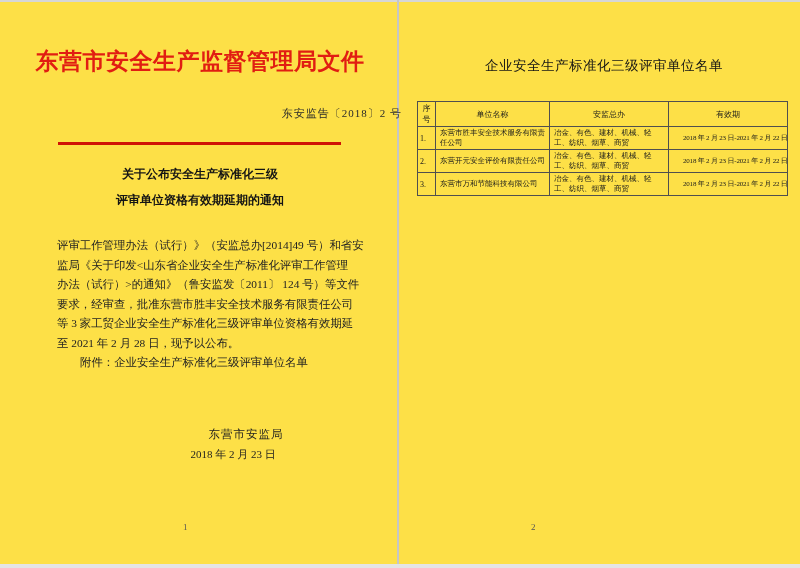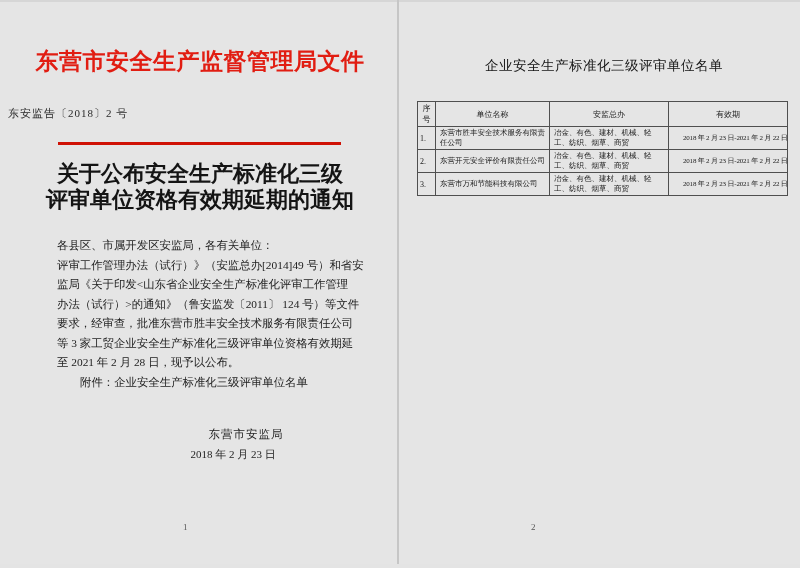--- a/index.html
+++ b/index.html
@@ -1,20 +1,20 @@
 <!DOCTYPE html>
 <html><head>
 <meta charset="utf-8">
 <style>
   html, body { margin: 0; padding: 0; background: #ffffff; }
   .canvas {
     position: relative;
     width: 800px;
     height: 568px;
-    background: #e5e5e5;
+    background: #fde047;
     overflow: hidden;
     font-family: "Liberation Serif", "DejaVu Serif", serif;
     color: #1f1f1f;
   }
   .edge-top {
     position: absolute; top: 0; left: 0; right: 0; height: 2px;
     background: #d6d6d6;
   }
   .edge-bottom {
     position: absolute; bottom: 0; left: 0; right: 0; height: 4px;
@@ -27,30 +27,30 @@
 
   
   .agency-header {
     position: absolute; top: 46px; left: 28px; width: 344px;
     text-align: center;
     font-size: 23px; font-weight: bold; line-height: 1.35;
     letter-spacing: 0.5px; white-space: nowrap;
   }
   .doc-number {
     position: absolute; top: 106px; left: 8px; width: 394px;
-    text-align: left;
+    text-align: right;
     font-size: 11px; letter-spacing: 1px; color: #2a2a2a;
   }
   .red-rule {
     position: absolute; top: 142px; left: 58px; width: 283px; height: 3px;
   }
   .doc-title {
     position: absolute; top: 161px; left: 28px; width: 344px;
     text-align: center;
-    font-size: 22px; font-weight: bold; line-height: 26px; color: #141414;
+    font-size: 12px; font-weight: bold; line-height: 26px; color: #141414;
     margin: 0;
   }
   .body-text {
     position: absolute; top: 236px; left: 57px; width: 300px;
     font-size: 11.4px; line-height: 19.5px; color: #222222;
   }
   .body-text .line { white-space: nowrap; }
   .body-text .indent { text-indent: 23px; }
   .signature {
     position: absolute; top: 427px; left: 180px; width: 132px;
@@ -113,21 +113,20 @@
     <div class="doc-number">东安监告〔2018〕2 号</div>
 
     <div class="red-rule" style="background:#cf1205"></div>
 
     <h1 class="doc-title">
       <div>关于公布安全生产标准化三级</div>
       <div>评审单位资格有效期延期的通知</div>
     </h1>
 
     <div class="body-text">
-      <div class="line">各县区、市属开发区安监局，各有关单位：</div>
       <div class="line">评审工作管理办法（试行）》（安监总办[2014]49 号）和省安</div>
       <div class="line">监局《关于印发&lt;山东省企业安全生产标准化评审工作管理</div>
       <div class="line">办法（试行）&gt;的通知》（鲁安监发〔2011〕 124 号）等文件</div>
       <div class="line">要求，经审查，批准东营市胜丰安全技术服务有限责任公司</div>
       <div class="line">等 3 家工贸企业安全生产标准化三级评审单位资格有效期延</div>
       <div class="line">至 2021 年 2 月 28 日，现予以公布。</div>
       <div class="line indent">附件：企业安全生产标准化三级评审单位名单</div>
     </div>
 
     <div class="signature">东营市安监局</div>

